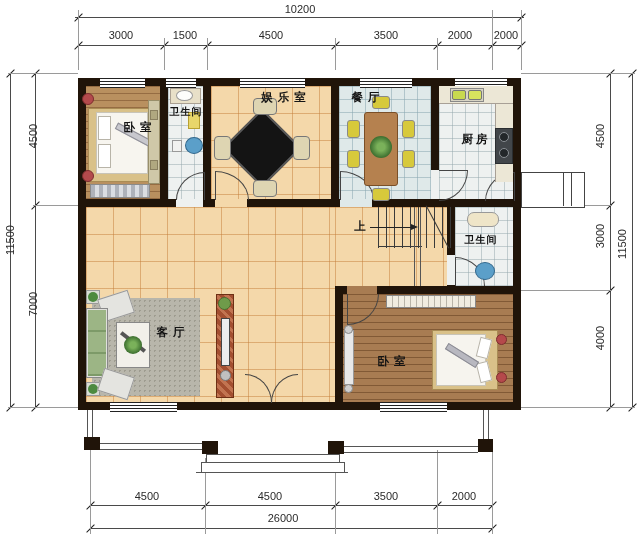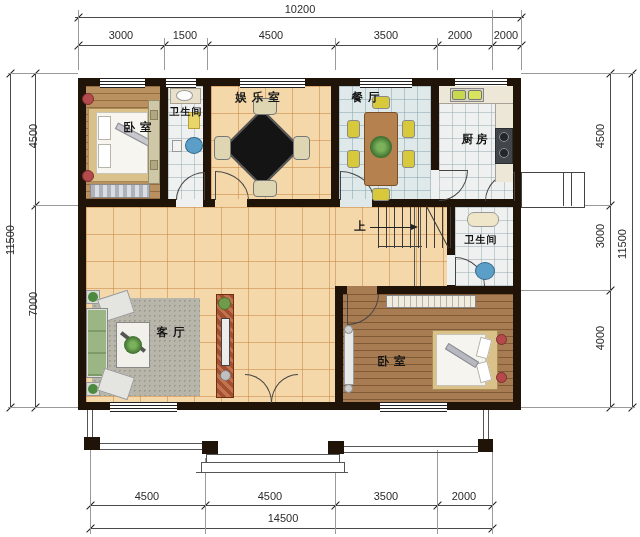--- a/index.html
+++ b/index.html
@@ -100,21 +100,21 @@
   <div class="ext" style="left:521px;top:205px;width:91px;height:1px"></div>
   <div class="ext" style="left:521px;top:290px;width:91px;height:1px"></div>
   <div class="ext" style="left:521px;top:407px;width:114px;height:1px"></div>
 
   <div class="dline" style="left:90px;top:505px;width:402px;height:1px"></div>
   <div class="dim" style="left:122px;top:490px;width:50px">4500</div>
   <div class="dim" style="left:245px;top:490px;width:50px">4500</div>
   <div class="dim" style="left:361px;top:490px;width:50px">3500</div>
   <div class="dim" style="left:439px;top:490px;width:50px">2000</div>
   <div class="dline" style="left:90px;top:528px;width:402px;height:1px"></div>
-  <div class="dim" style="left:255px;top:512px;width:56px">14500</div>
+  <div class="dim" style="left:255px;top:512px;width:56px">26000</div>
   <i class="tk" style="left:85px;top:505px"></i>
   <i class="tk" style="left:200px;top:505px"></i>
   <i class="tk" style="left:330px;top:505px"></i>
   <i class="tk" style="left:432px;top:505px"></i>
   <i class="tk" style="left:487px;top:505px"></i>
   <i class="tk" style="left:85px;top:528px"></i>
   <i class="tk" style="left:487px;top:528px"></i>
   <div class="ext" style="left:90px;top:450px;width:1px;height:84px"></div>
   <div class="ext" style="left:205px;top:458px;width:1px;height:76px"></div>
   <div class="ext" style="left:335px;top:458px;width:1px;height:76px"></div>
@@ -268,21 +268,21 @@
   <div class="rail-h" style="left:344px;top:446px;width:134px;height:5px"></div>
   <div class="wall" style="left:478px;top:439px;width:15px;height:13px"></div>
   <div class="rail-v" style="left:483px;top:410px;width:4px;height:29px"></div>
 
   <div class="abs" style="left:521px;top:172px;width:62px;height:34px;background:#fff;border:1px solid #444"></div>
   <div class="abs" style="left:563px;top:172px;width:1px;height:34px;background:#444"></div>
   <div class="abs" style="left:571px;top:172px;width:1px;height:34px;background:#444"></div>
 
   <div class="lbl" style="left:110px;top:120px;width:60px">卧室</div>
   <div class="lbl" style="left:164px;top:105px;width:44px;letter-spacing:1px;font-size:10px">卫生间</div>
-  <div class="lbl" style="left:222px;top:90px;width:76px">娱乐室</div>
+  <div class="lbl" style="left:248px;top:90px;width:76px">娱乐室</div>
   <div class="lbl" style="left:340px;top:90px;width:56px">餐厅</div>
   <div class="lbl" style="left:447px;top:132px;width:58px;letter-spacing:3px">厨房</div>
   <div class="lbl" style="left:456px;top:233px;width:50px;letter-spacing:1px;font-size:10px">卫生间</div>
   <div class="lbl" style="left:145px;top:325px;width:56px">客厅</div>
   <div class="lbl" style="left:364px;top:354px;width:60px">卧室</div>
   <div class="lbl" style="left:352px;top:219px;width:16px;letter-spacing:0">上</div>
 
 </div>
 
 </body></html>

